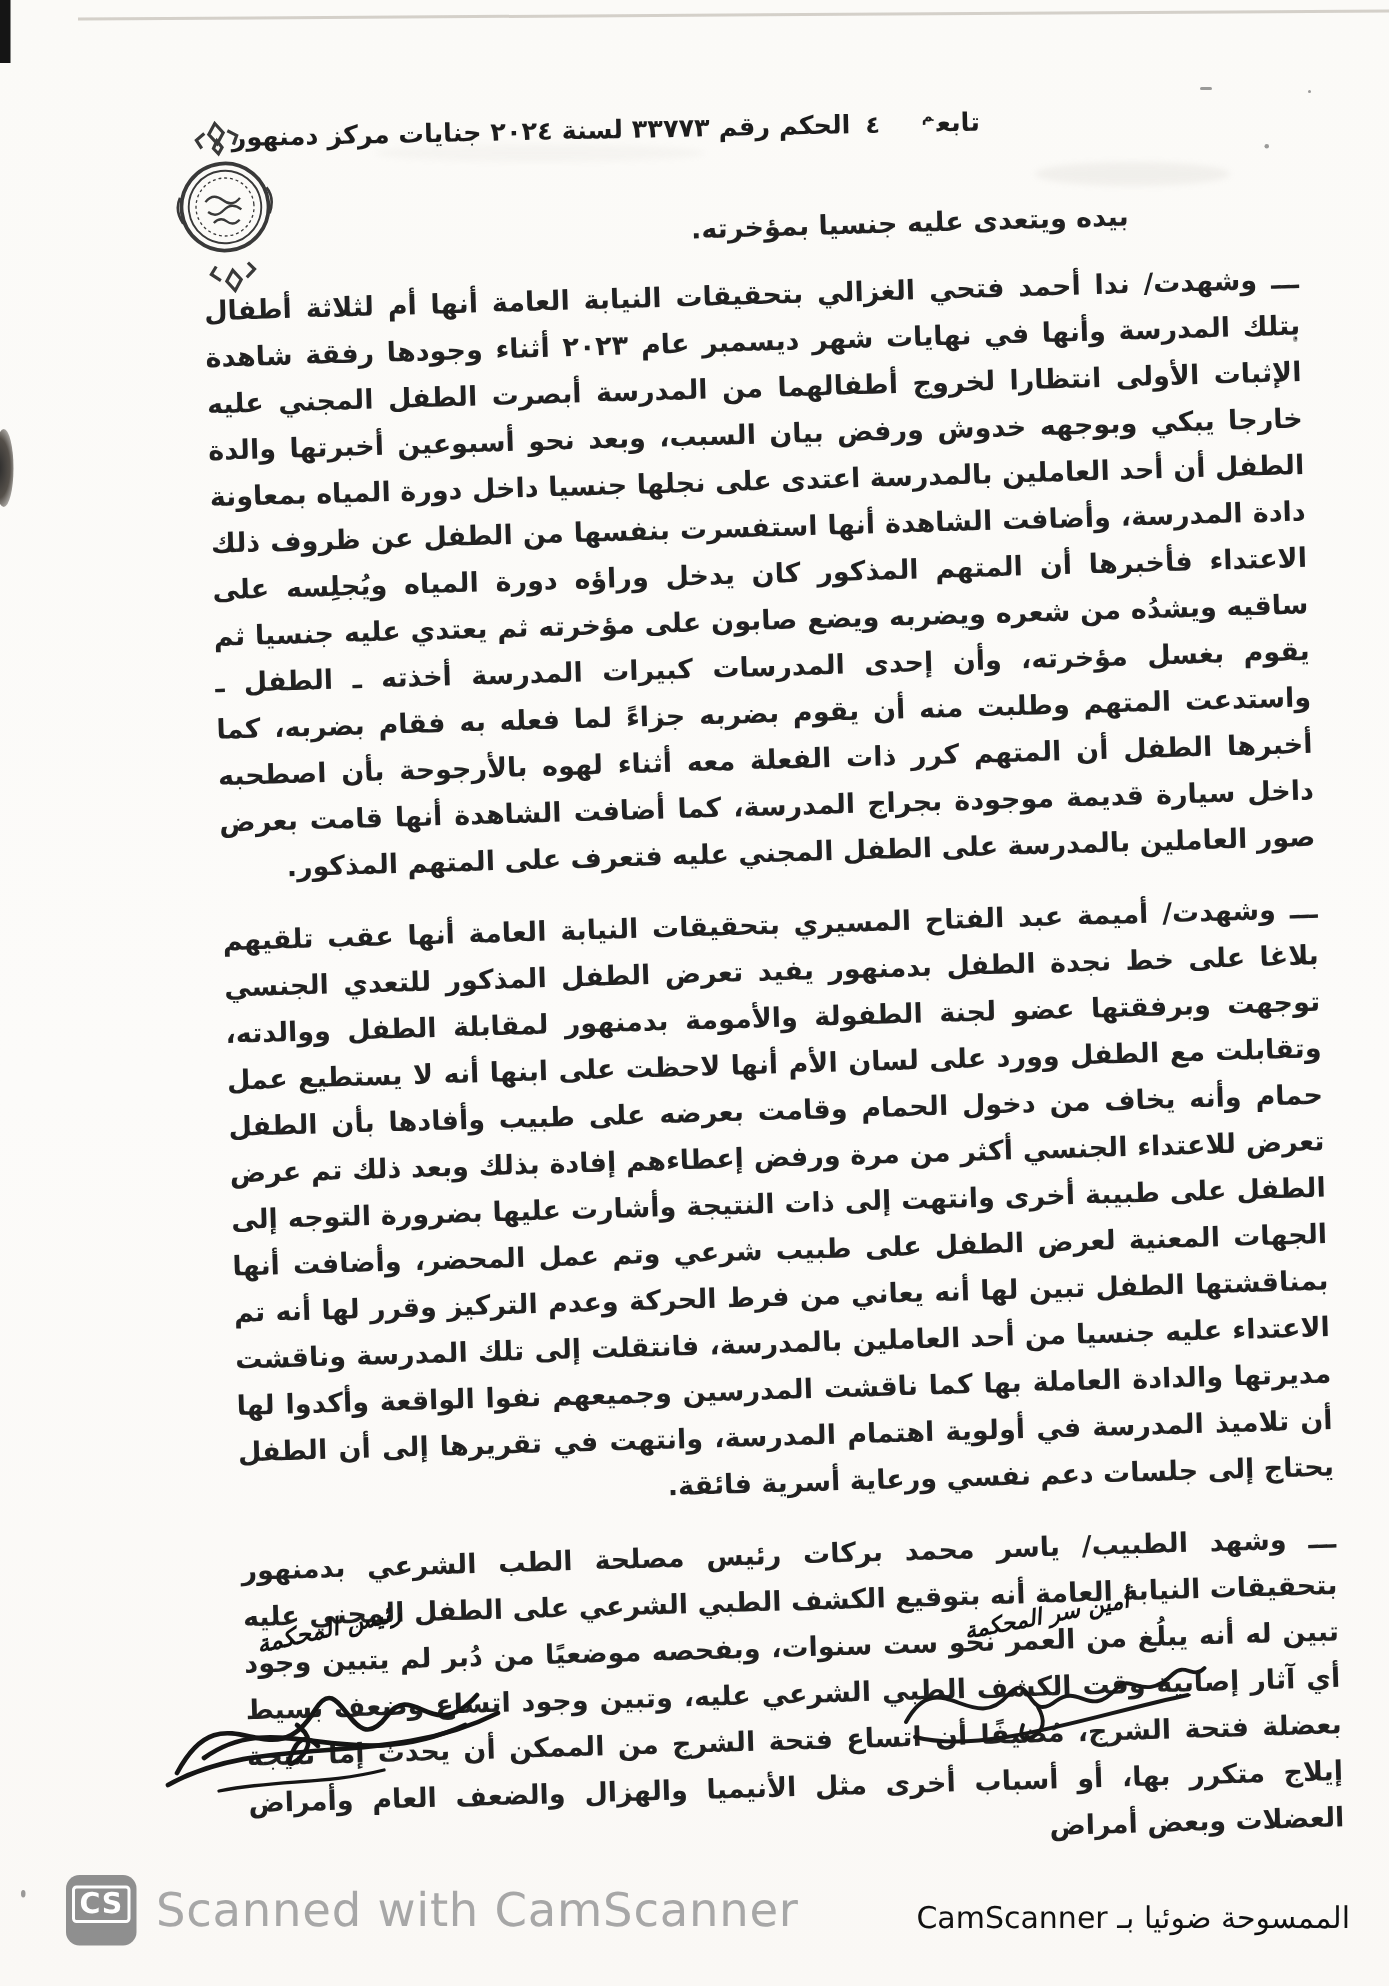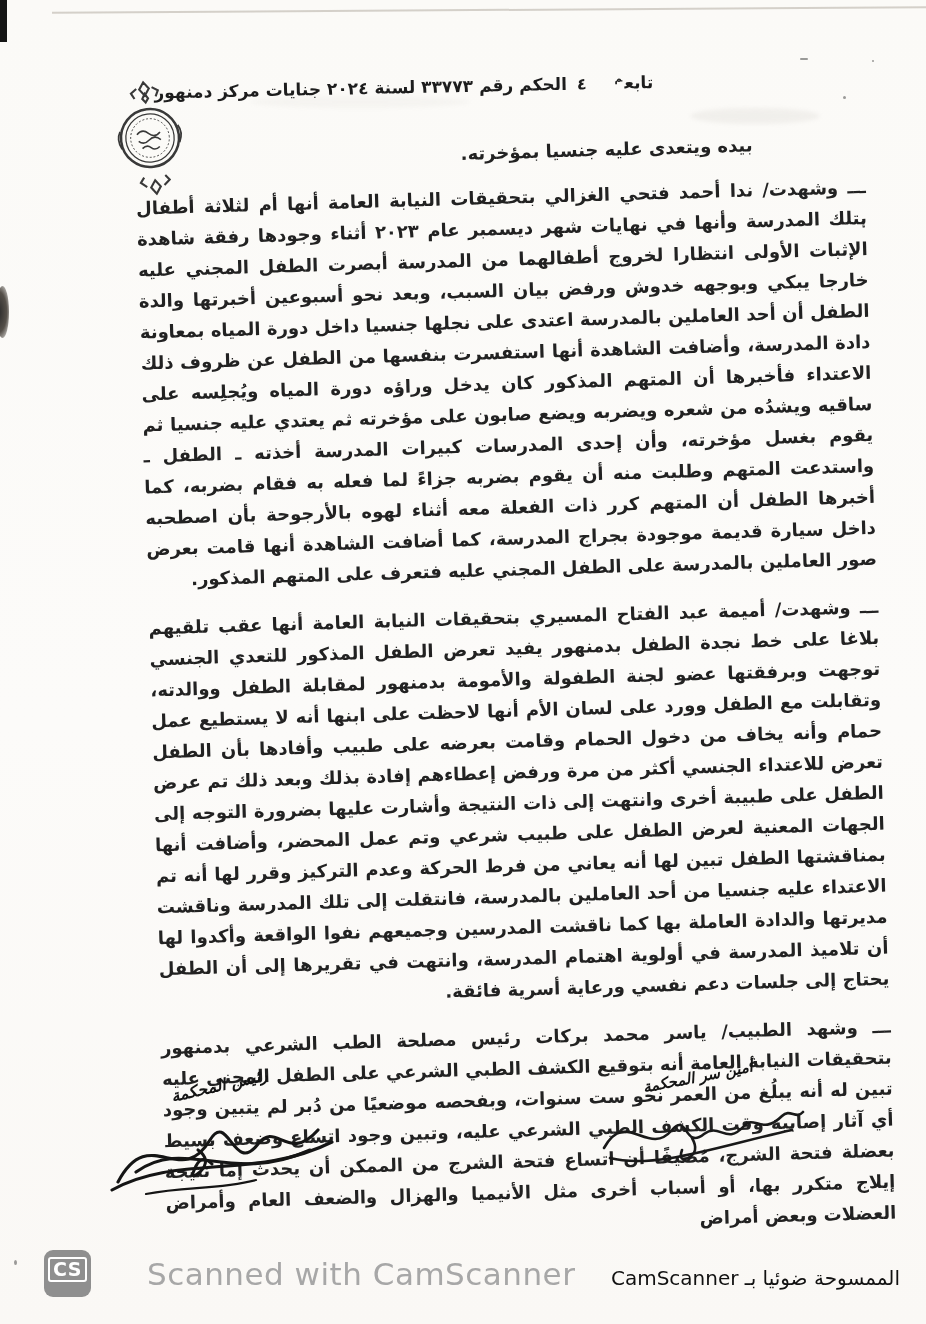--- a/index.html
+++ b/index.html
@@ -31,21 +31,21 @@
   .sig-label{position:absolute;direction:rtl;font-size:15px;font-weight:bold;font-style:italic;color:#141414;white-space:nowrap;}
   .sig-label.right{left:642px;top:1068px;transform:rotate(-11deg);}
   .sig-label.left{left:170px;top:1076px;transform:rotate(-13deg);font-size:16px;}
   .sig-svg{position:absolute;}
   .sig-svg.right{left:596px;top:1086px;}
   .sig-svg.left{left:106px;top:1094px;}
 
   
   .cs-logo{position:absolute;left:44px;top:1250px;width:47px;height:47px;background:#8f8f8f;border-radius:9px;display:flex;align-items:center;justify-content:center;}
   .cs-inner{border:2.5px solid #fff;color:#fff;font-weight:bold;font-size:19px;line-height:21px;padding:0 3px;border-radius:3px;margin-top:-9px;letter-spacing:.5px;}
-  .cs-text{position:absolute;left:104px;top:1256px;font-size:31px;color:#a7a7a7;letter-spacing:.5px;white-space:nowrap;margin-left:43px;}
+  .cs-text{position:absolute;left:104px;top:1256px;font-size:31px;color:#a7a7a7;letter-spacing:.5px;white-space:nowrap;}
   .cs-ar{position:absolute;right:26px;top:1266px;direction:rtl;font-size:20px;font-weight:normal;color:#111;white-space:nowrap;}
 </style>
 </head>
 <body>
 
 <div class="page">
 
   <div class="scan-topline"></div>
   <div class="corner-sliver"></div>
   <div class="edge-blob"></div>

